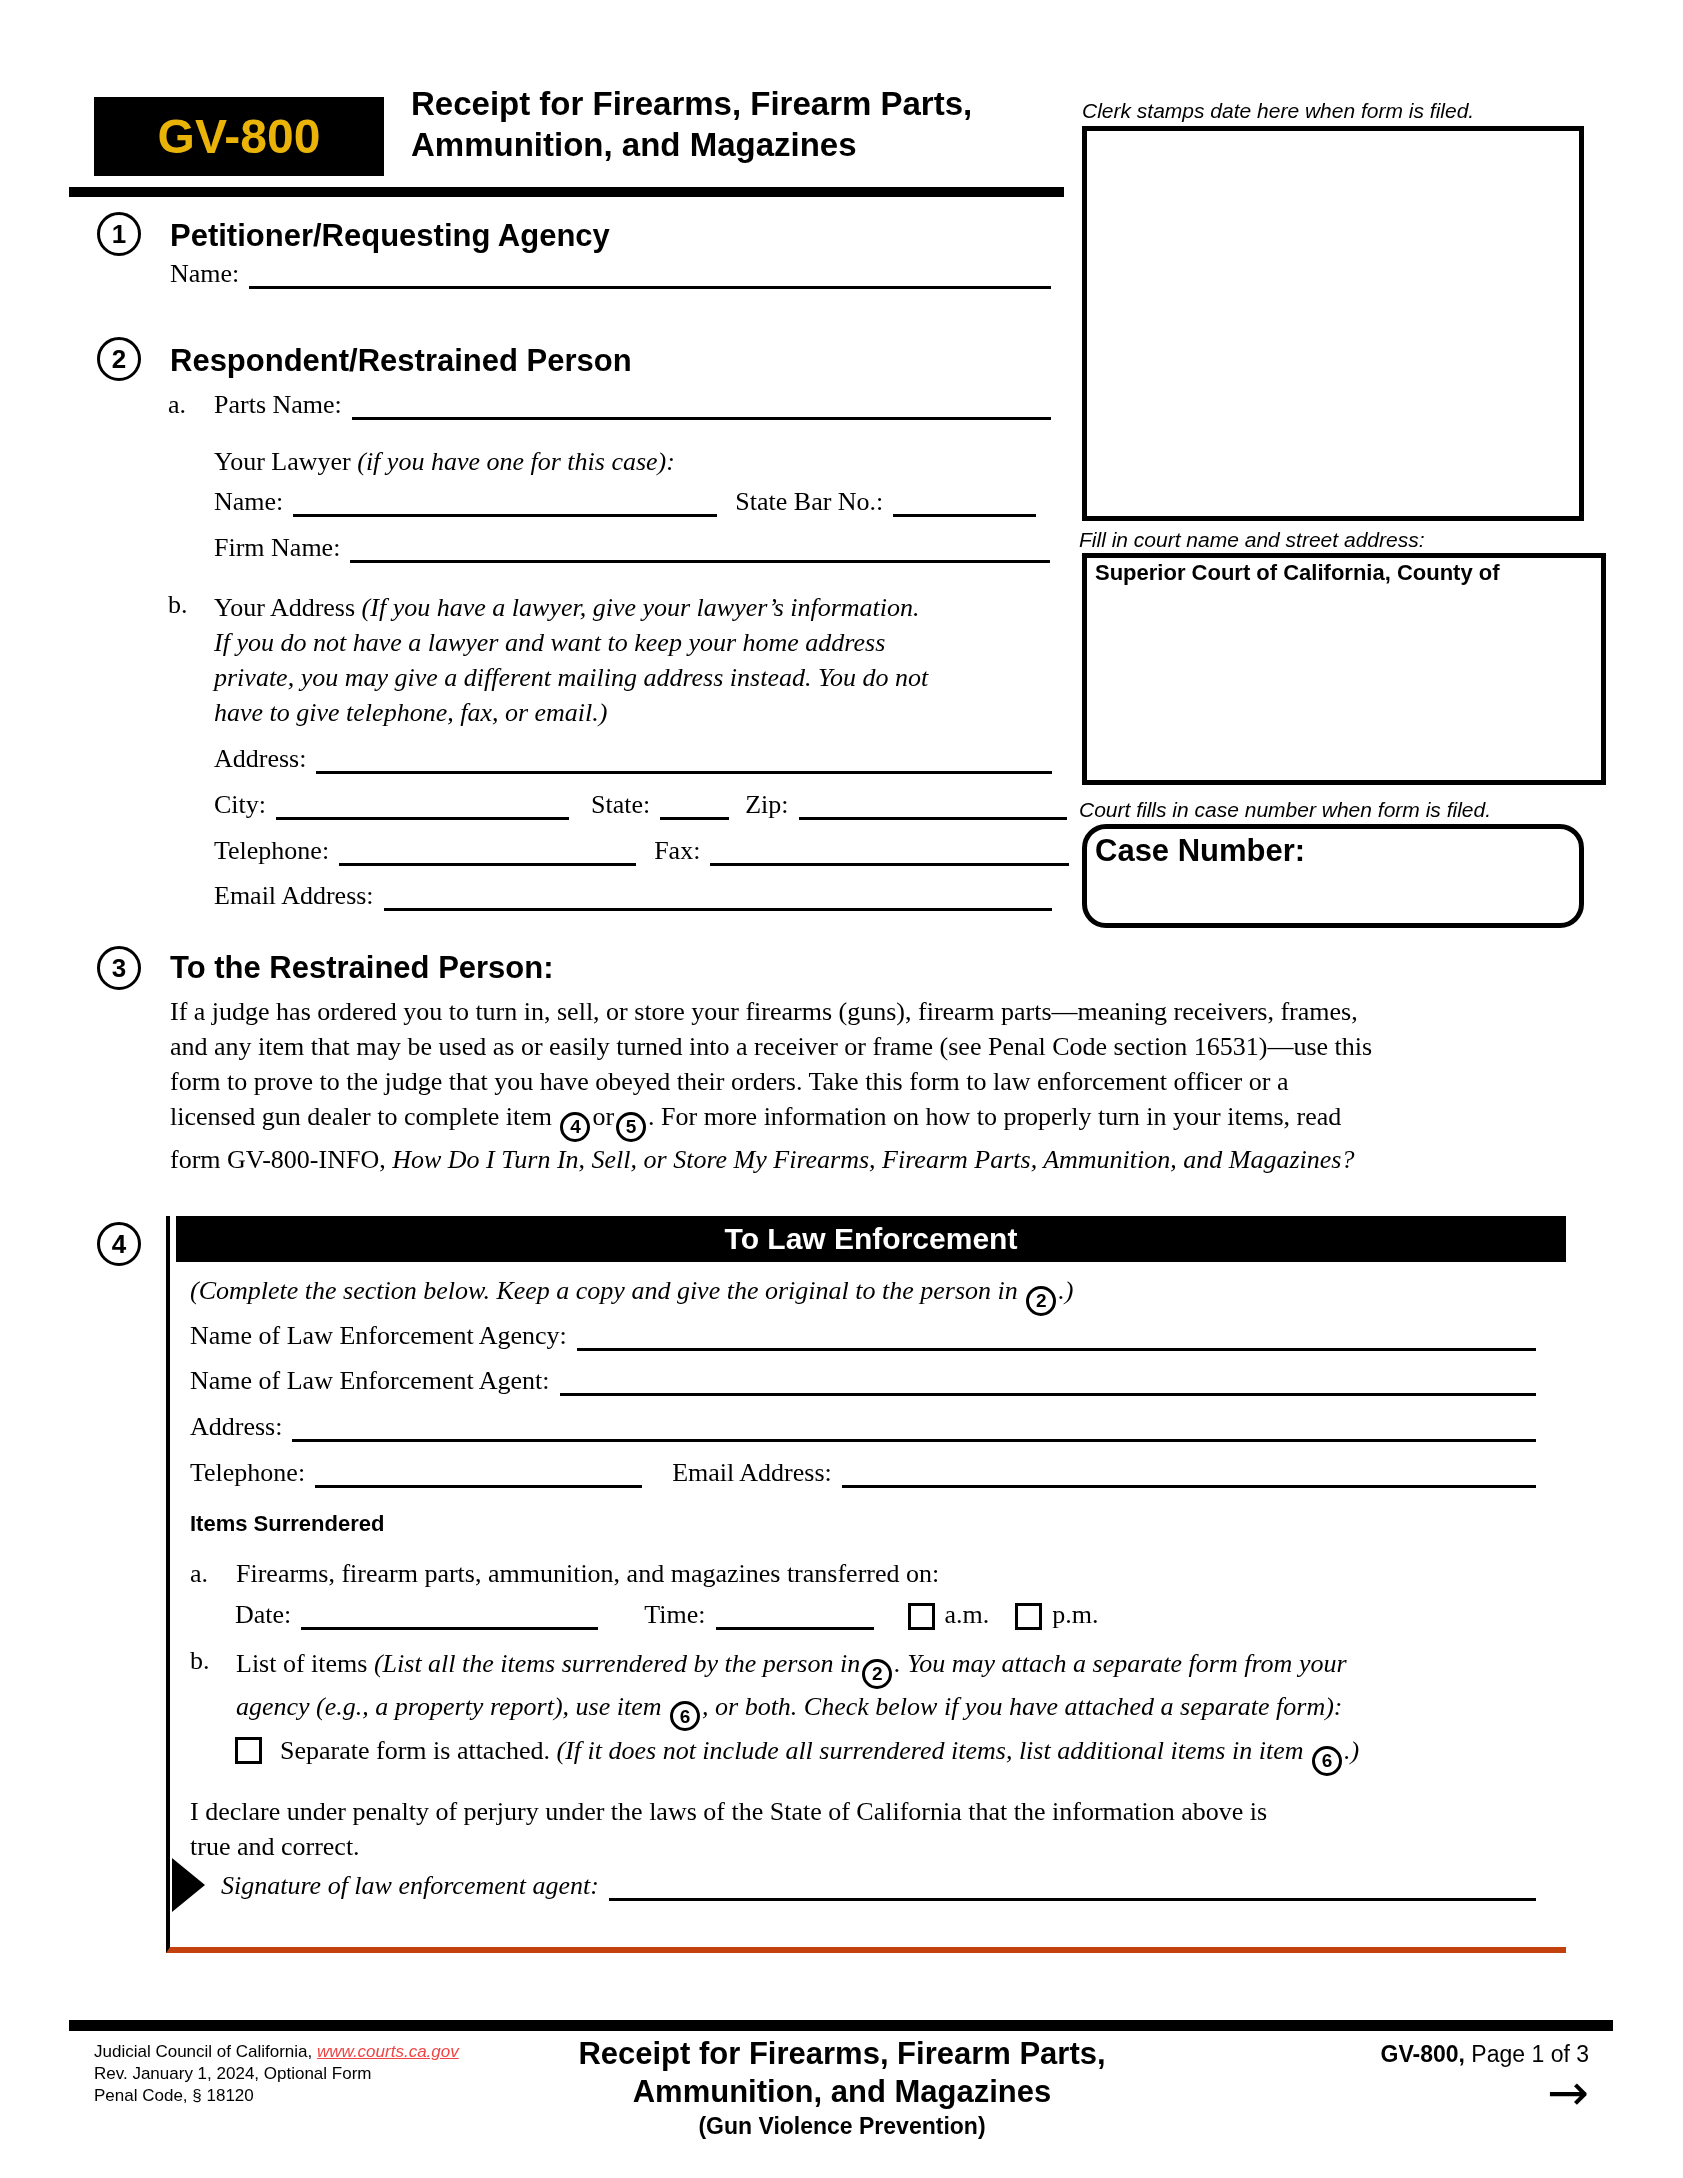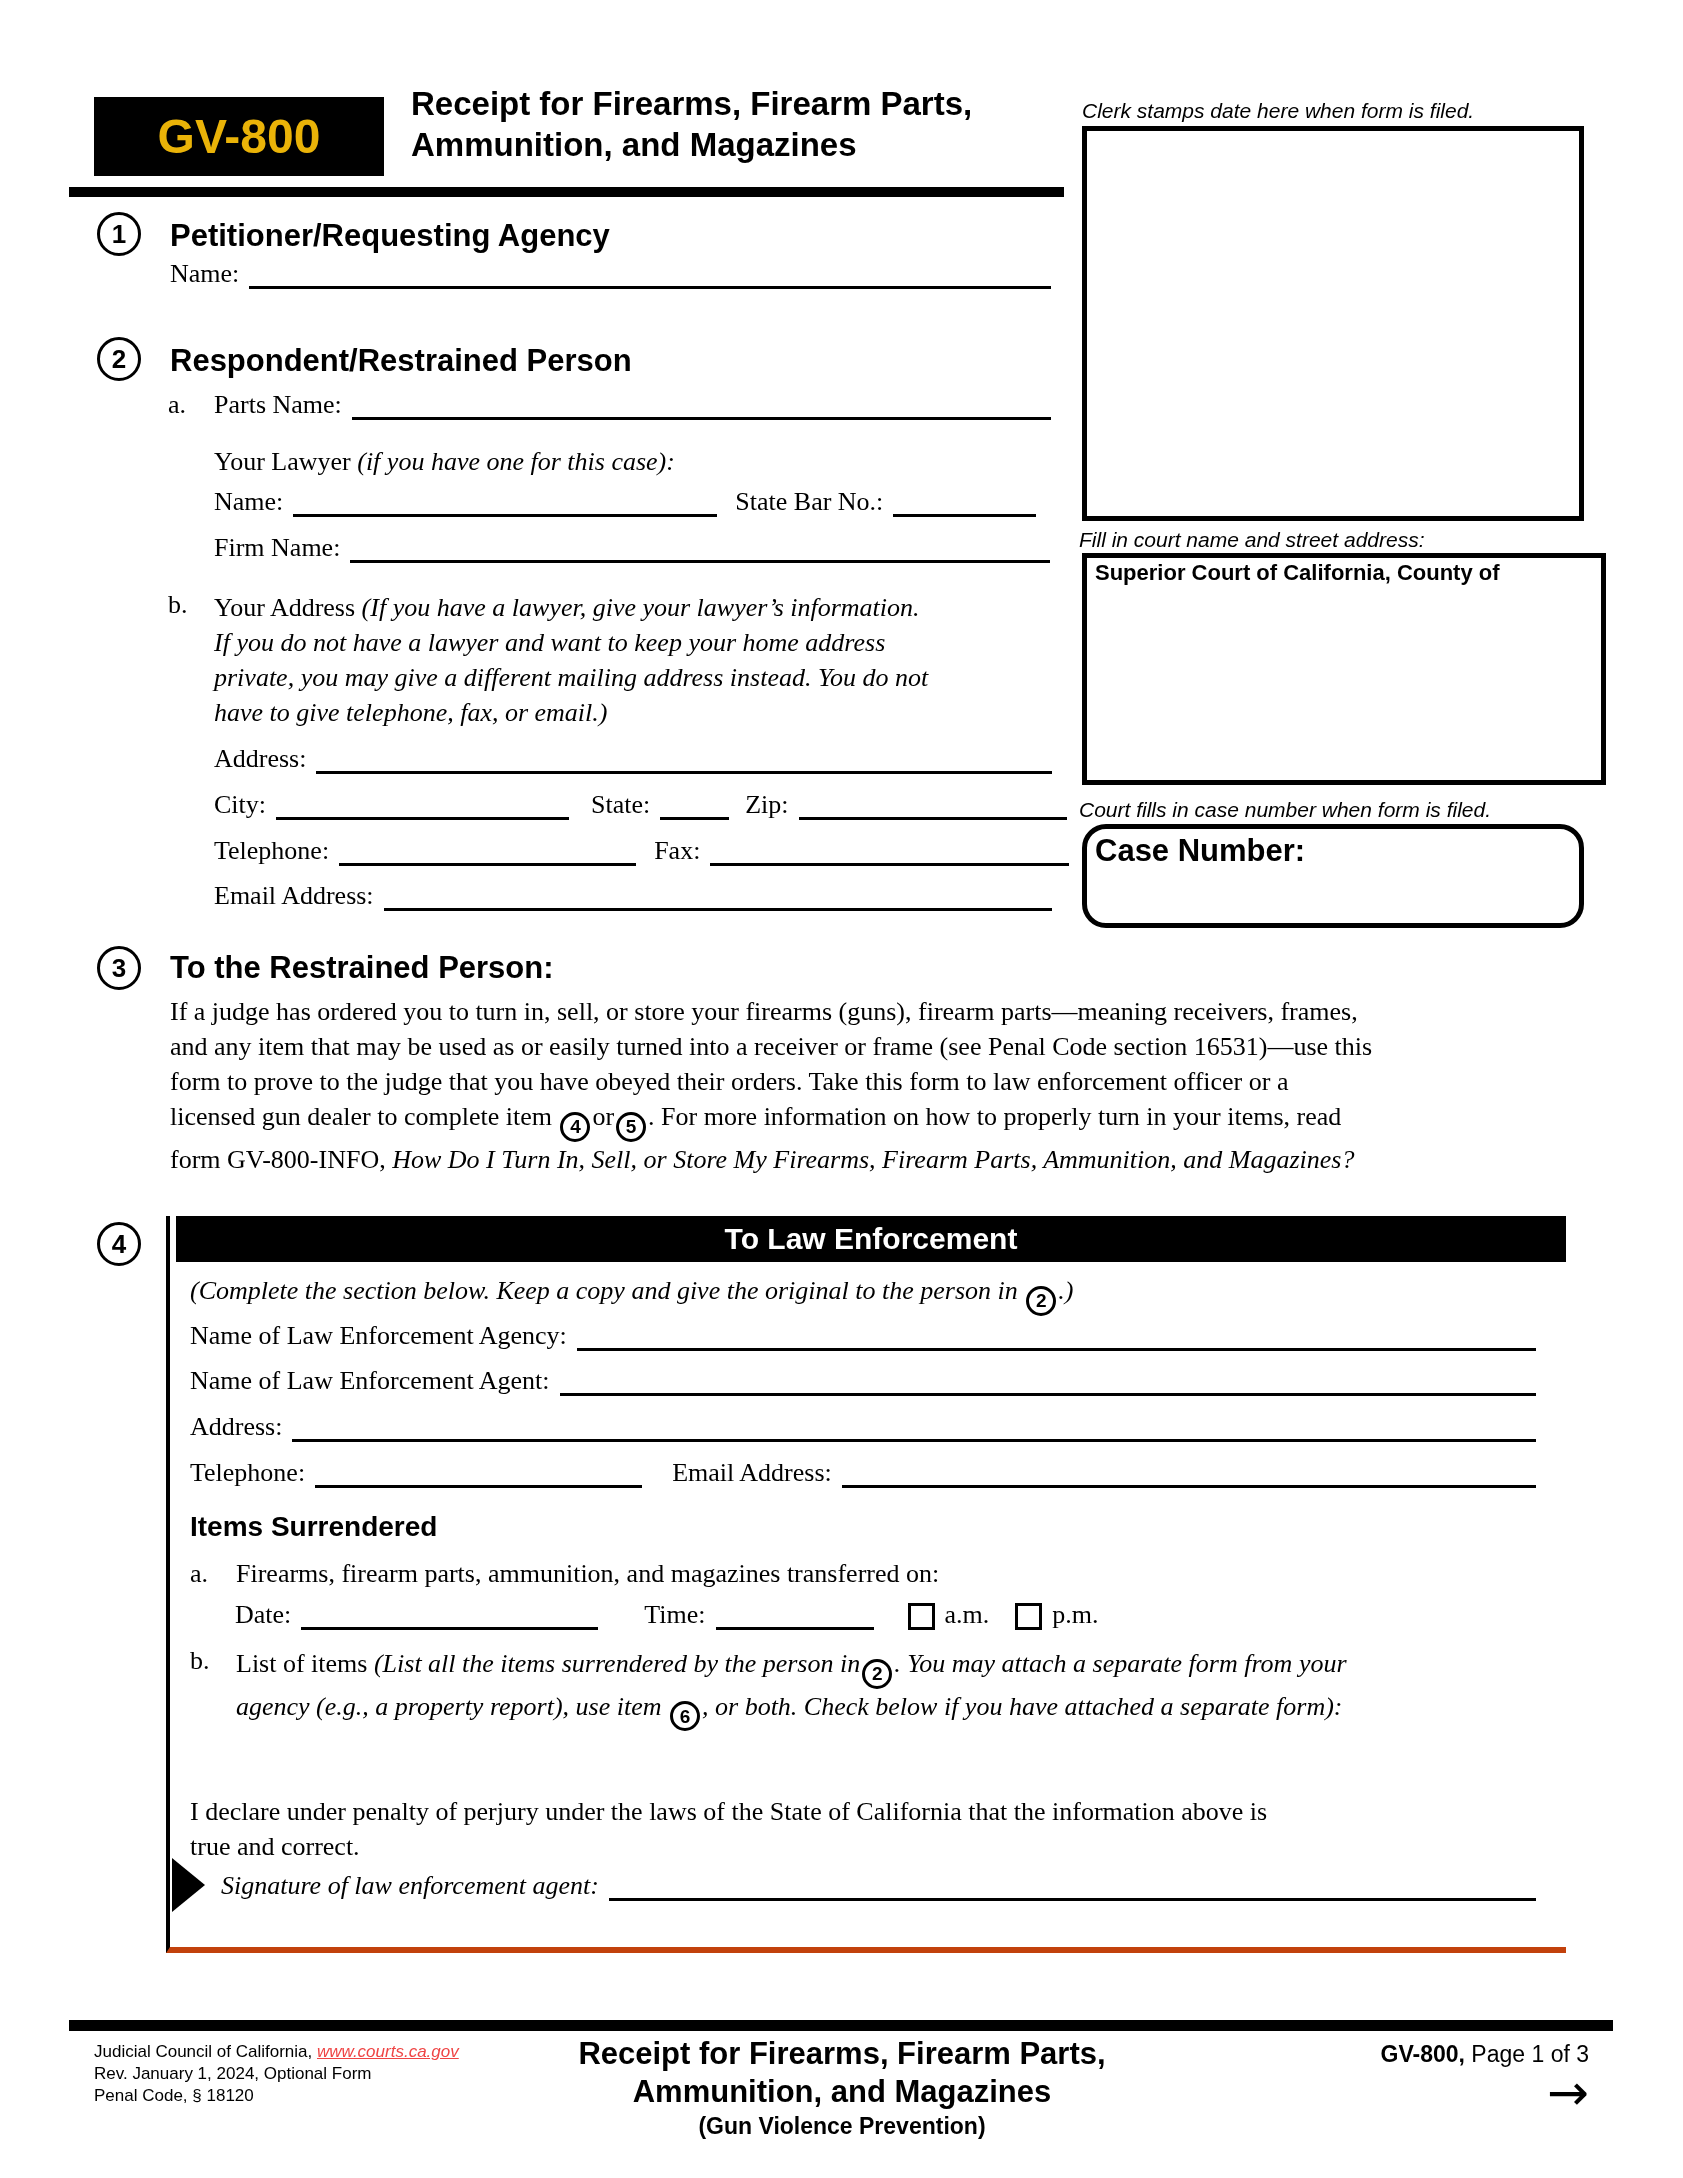--- a/index.html
+++ b/index.html
@@ -43,21 +43,21 @@
          font-family:"Liberation Sans",sans-serif;font-weight:bold;font-style:normal;font-size:19px;vertical-align:-8px;
          box-sizing:border-box;margin:0 2px;background:#fff;}
 
   .cb{width:27px;height:27px;border:3px solid #000;box-sizing:border-box;flex:none;display:inline-block;background:#fff;}
 
   
   #s4-box{left:166px;top:1216px;width:1400px;height:737px;border-left:4px solid #000;border-bottom:6px solid #c2410c;box-sizing:border-box;}
   #s4-banner{position:absolute;left:6px;top:0;right:0;height:46px;background:#000;display:flex;align-items:center;justify-content:center;}
   #s4-banner span{color:#fff;font-family:"Liberation Sans",sans-serif;font-weight:bold;font-size:30px;}
   .inbox{position:absolute;}
-  #items-heading{font-family:"Liberation Sans",sans-serif;font-weight:bold;font-size:28px;}
+  #items-heading{font-family:"Liberation Sans",sans-serif;font-weight:bold;font-size:22px;}
   #sig-arrow{width:0;height:0;border-top:27px solid transparent;border-bottom:27px solid transparent;border-left:33px solid #000;}
 
   
   #footer-rule{left:69px;top:2020px;width:1544px;height:11px;background:#000;}
   #footer-left{left:94px;top:2041px;font-family:"Liberation Sans",sans-serif;font-size:17px;line-height:22px;}
   #footer-left .link{color:#ef4444;font-style:italic;text-decoration:underline;cursor:pointer;text-align:right;}
   #footer-center{left:426px;top:2035px;width:832px;text-align:center;font-family:"Liberation Sans",sans-serif;font-weight:bold;font-size:31px;line-height:38px;}
   #footer-center .sub3{font-size:23px;line-height:30px;}
   #footer-right{left:1341px;top:2041px;width:248px;text-align:right;font-family:"Liberation Sans",sans-serif;font-size:23px;}
   #footer-right .arrow{font-family:"DejaVu Sans",sans-serif;font-size:50px;line-height:46px;margin-top:2px;}
@@ -211,20 +211,25 @@
       <span class="cb"></span>
       <span class="sp" style="width:10px;"></span>
       <span>p.m.</span>
     </div>
 
     <div class="inbox" style="left:20px;top:430px;display:flex;align-items:flex-start;">
       <span class="sub bodytext">b.</span>
       <div class="bodytext rich" style="width:1307px;"><span class="seg-n">List of items </span><span class="seg-i">(List all the items surrendered by the person in</span><span class="seg-c">2</span><span class="seg-i">. You may attach a separate form from your</span><br><span class="seg-i">agency (e.g., a property report), use item </span><span class="seg-c">6</span><span class="seg-i">, or both. Check below if you have attached a separate form):</span></div>
     </div>
 
+    <div class="inbox" style="left:65px;top:517px;display:flex;align-items:flex-start;">
+      <span class="cb" style="margin-top:4px;"></span>
+      <span class="sp" style="width:18px;"></span>
+      <div class="bodytext rich"><span class="seg-n">Separate form is attached. </span><span class="seg-i">(If it does not include all surrendered items, list additional items in item </span><span class="seg-c">6</span><span class="seg-i">.)</span></div>
+    </div>
 
     <div class="inbox bodytext rich" style="left:20px;top:578px;"><span class="seg-n">I declare under penalty of perjury under the laws of the State of California that the information above is</span><br><span class="seg-n">true and correct.</span></div>
 
     <div class="inbox" id="sig-arrow" style="left:2px;top:642px;"></div>
     <div class="inbox frow" style="left:51px;top:655px;width:1315px;">
       <span class="lbl i">Signature of law enforcement agent:</span>
       <span class="fline"></span>
     </div>
   </div>
 

